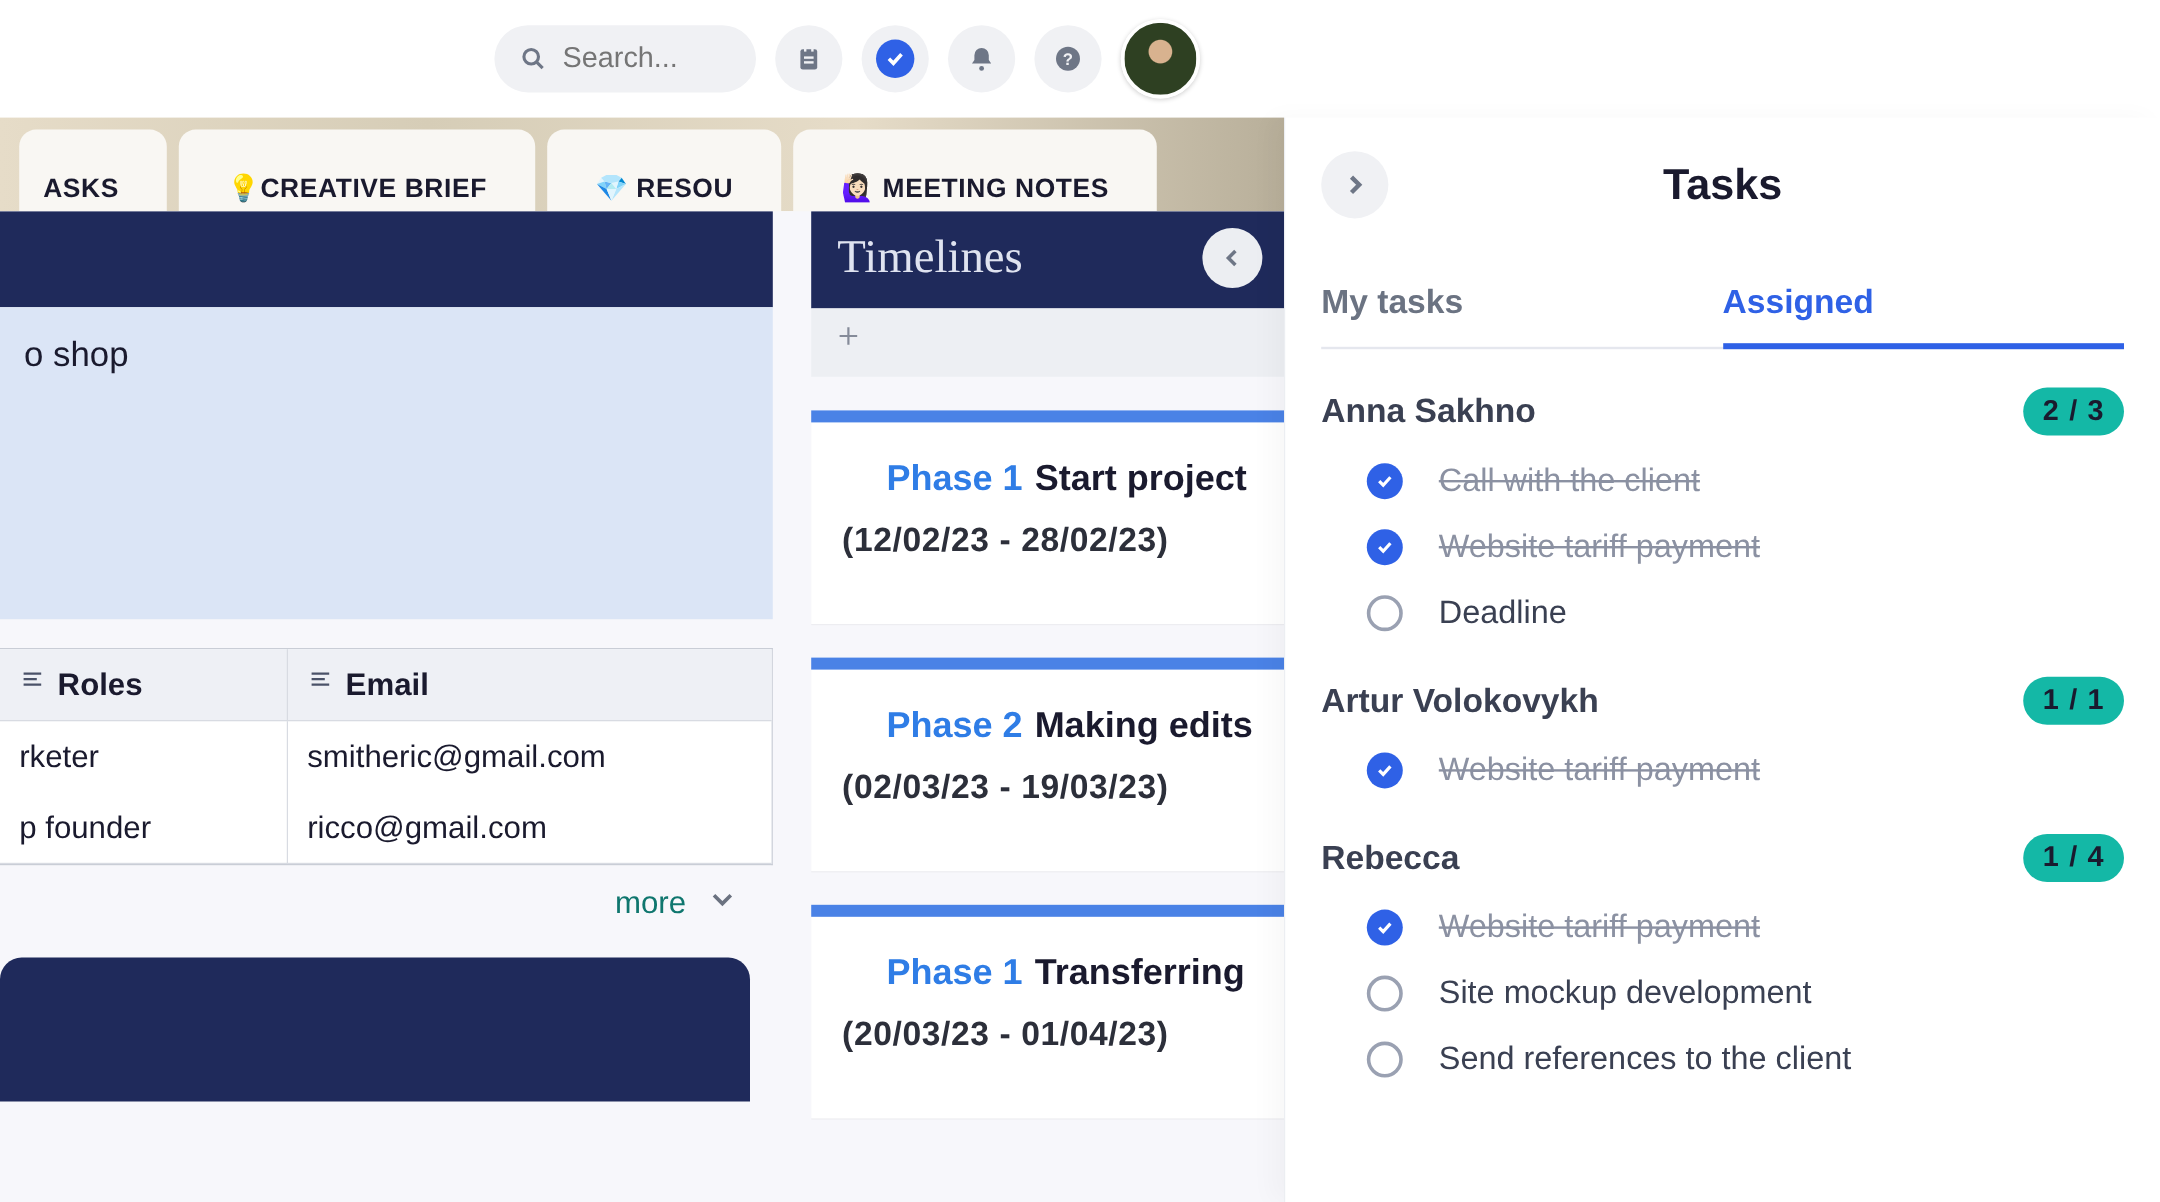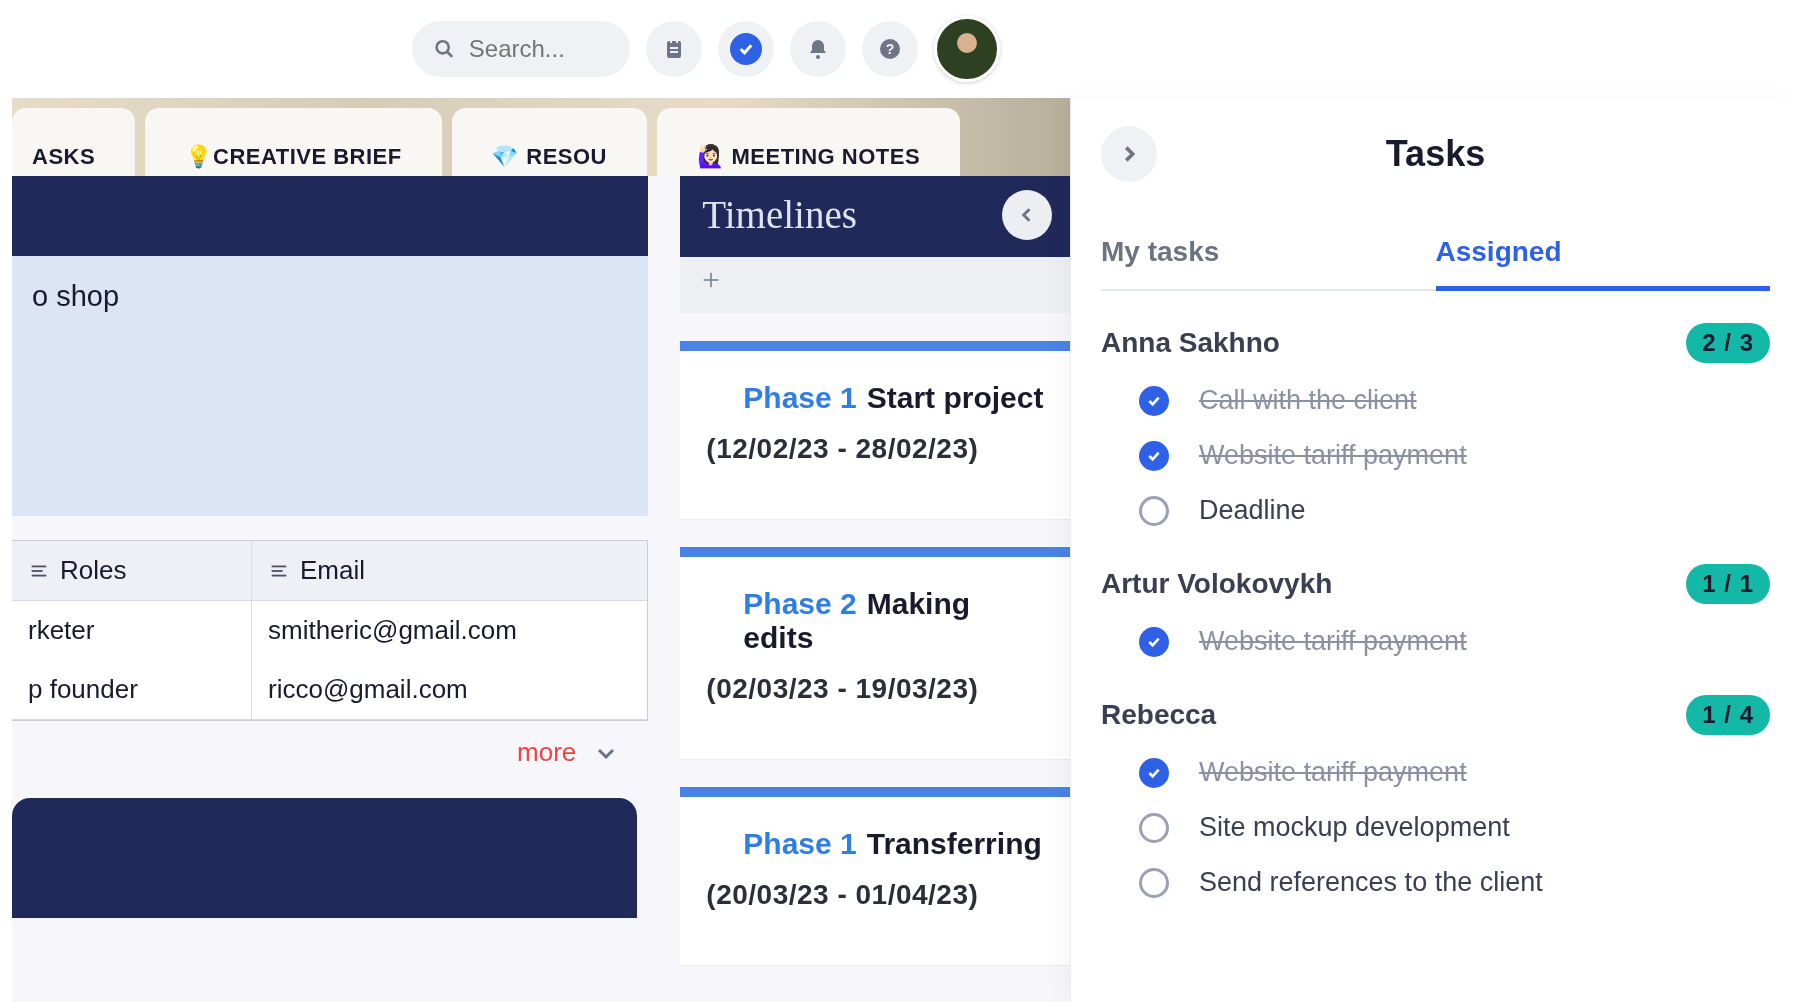--- a/index.html
+++ b/index.html
@@ -1,45 +1,45 @@
 <!DOCTYPE html>
 <html><head>
 <meta charset="utf-8">
 <style>
   * { box-sizing: border-box; margin: 0; padding: 0; }
   html, body { width: 1800px; height: 1002px; overflow: hidden; font-family: -apple-system, BlinkMacSystemFont, "Segoe UI", Helvetica, Arial, sans-serif; background: #fff; color: #1a1a2e; }
   .app { display: flex; width: 1800px; height: 1002px; }
-  .main { flex: 1; display: flex; flex-direction: column; position: relative; padding-left: 12px; }
+  .main { flex: 1; display: flex; flex-direction: column; position: relative; }
   .header { height: 98px; display: flex; align-items: center; justify-content: flex-end; padding-right: 70px; }
   .search-pill { display: flex; align-items: center; background: #f0f1f4; border-radius: 999px; height: 56px; width: 218px; padding: 0 22px; margin-right: 16px; }
   .search-pill svg { width: 26px; height: 26px; fill: none; stroke: #6e7686; stroke-width: 3; margin-right: 14px; }
   .search-pill input { border: none; background: transparent; outline: none; font-size: 24px; color: #6e7686; width: 100%; }
   .icon-btn { width: 56px; height: 56px; border-radius: 50%; background: #f0f1f4; display: flex; align-items: center; justify-content: center; margin-right: 16px; border: none; cursor: pointer; }
   .icon-btn svg { width: 24px; height: 24px; }
   .check-circle-bg { width: 32px; height: 32px; border-radius: 50%; background: #2f61e6; display: flex; align-items: center; justify-content: center; }
   .check-circle-bg svg { width: 18px; height: 18px; stroke: #fff; stroke-width: 4; fill: none; }
   .avatar { width: 66px; height: 66px; border-radius: 50%; background: radial-gradient(circle at 50% 40%, #d8b28f 0 20%, #2e4022 22% 100%); border: 3px solid #fff; box-shadow: 0 1px 4px rgba(0,0,0,.2); }
   .topbar-bg { height: 78px; background: linear-gradient(90deg, #e6dcc8, #d6cdb7, #e6dcc8, #b8af9a); position: relative; }
-  .tabs { position: absolute; top: 10px; left: 0; right: 0; height: 80px; display: flex; gap: 10px; padding-left: 0; }
+  .tabs { position: absolute; top: 10px; left: 16px; right: 0; height: 80px; display: flex; gap: 10px; padding-left: 0; }
   .tab { background: #f9f7f3; border-radius: 14px 14px 0 0; padding: 18px 40px 0; font-weight: 800; font-size: 22px; letter-spacing: .5px; color: #1a1a2e; display: flex; align-items: center; white-space: nowrap; box-shadow: 0 -1px 0 rgba(0,0,0,.04) inset; cursor: pointer; }
   .tab:first-child { padding-left: 20px; }
   .content { flex: 1; background: #f7f7fb; position: relative; overflow: hidden; }
   .board { position: absolute; inset: 0; display: flex; }
   .left-card { width: 645px; display: flex; flex-direction: column; }
   .card-head { background: #1f2a5b; height: 80px; }
   .card-body-light { background: #dbe5f6; padding: 24px 20px 0; font-size: 29px; font-weight: 500; height: 260px; border-bottom: 0; }
   .shop-text { padding-left: 0; }
   .table { margin-top: 24px; border: 1px solid #c9cdd6; border-left: 0; background: #fff; }
   .table-row { display: flex; }
   .th, .td { padding: 14px 16px; font-size: 26px; border-bottom: 1px solid #d8dbe2; }
-  .th { background: #eef0f5; font-weight: 400; display: flex; align-items: center; }
+  .th { background: #eef0f5; font-weight: 700; display: flex; }
   .th svg { width: 22px; height: 22px; stroke: #4a5268; stroke-width: 2; fill: none; margin-right: 10px; }
   .col-roles { width: 240px; border-right: 1px solid #d8dbe2; }
   .col-email { flex: 1; }
-  .more-row { display: flex; justify-content: flex-end; align-items: center; padding: 16px 30px 16px 0; font-size: 26px; color: #ef4444; cursor: pointer; }
+  .more-row { display: flex; justify-content: flex-end; align-items: flex-start; padding: 16px 30px 16px 0; font-size: 26px; color: #0f766e; cursor: pointer; }
   .more-row svg { width: 24px; height: 24px; stroke: #6b7280; stroke-width: 3; fill: none; margin-left: 18px; }
   .dark-block { margin-top: 14px; background: #1f2a5b; height: 120px; border-radius: 18px 18px 0 0; width: 625px; margin-left: 0; }
   .timelines-col { margin-left: 32px; width: 395px; display: flex; flex-direction: column; }
   .timelines-head { background: #1f2a5b; padding: 16px 22px 20px; }
   .timelines-title { color: #dfe3f0; font-size: 39px; font-weight: 500; font-family: Georgia, 'Times New Roman', serif; }
   .plus-row { background: #edeff3; padding: 12px 20px 18px; }
   .plus-row svg { width: 22px; height: 22px; stroke: #858b99; stroke-width: 2; fill: none; }
   .phase-card { background: #fff; border-top: 10px solid #4a82e6; border-radius: 0; margin-top: 28px; padding: 30px 26px 54px; box-shadow: 0 1px 0 rgba(0,0,0,.04); }
   .phase-card .line1 { font-size: 30px; font-weight: 800; margin-left: 37px; }
   .phase-label { color: #2f7de6; margin-right: 10px; }

